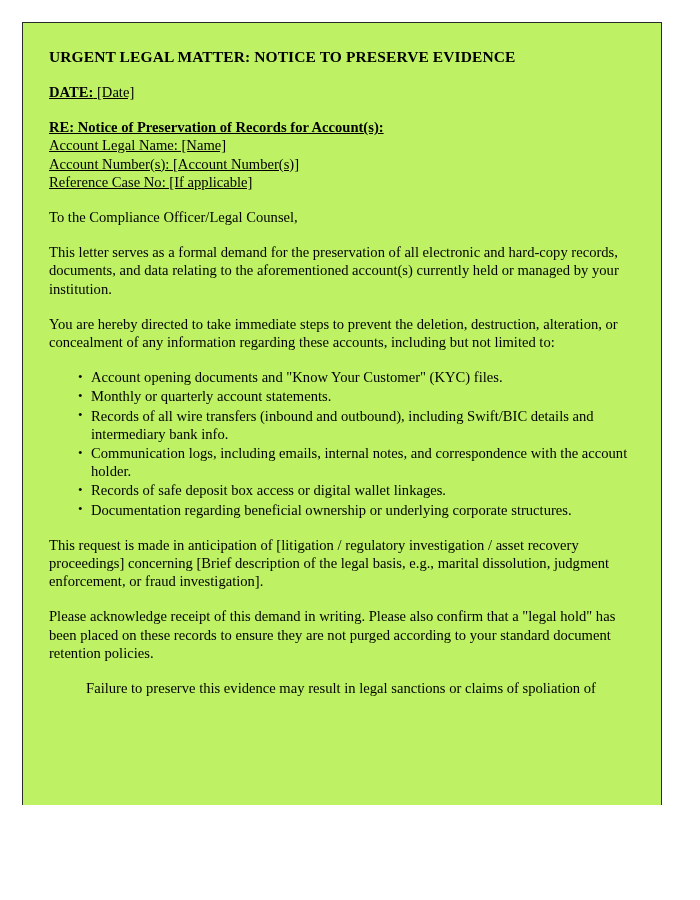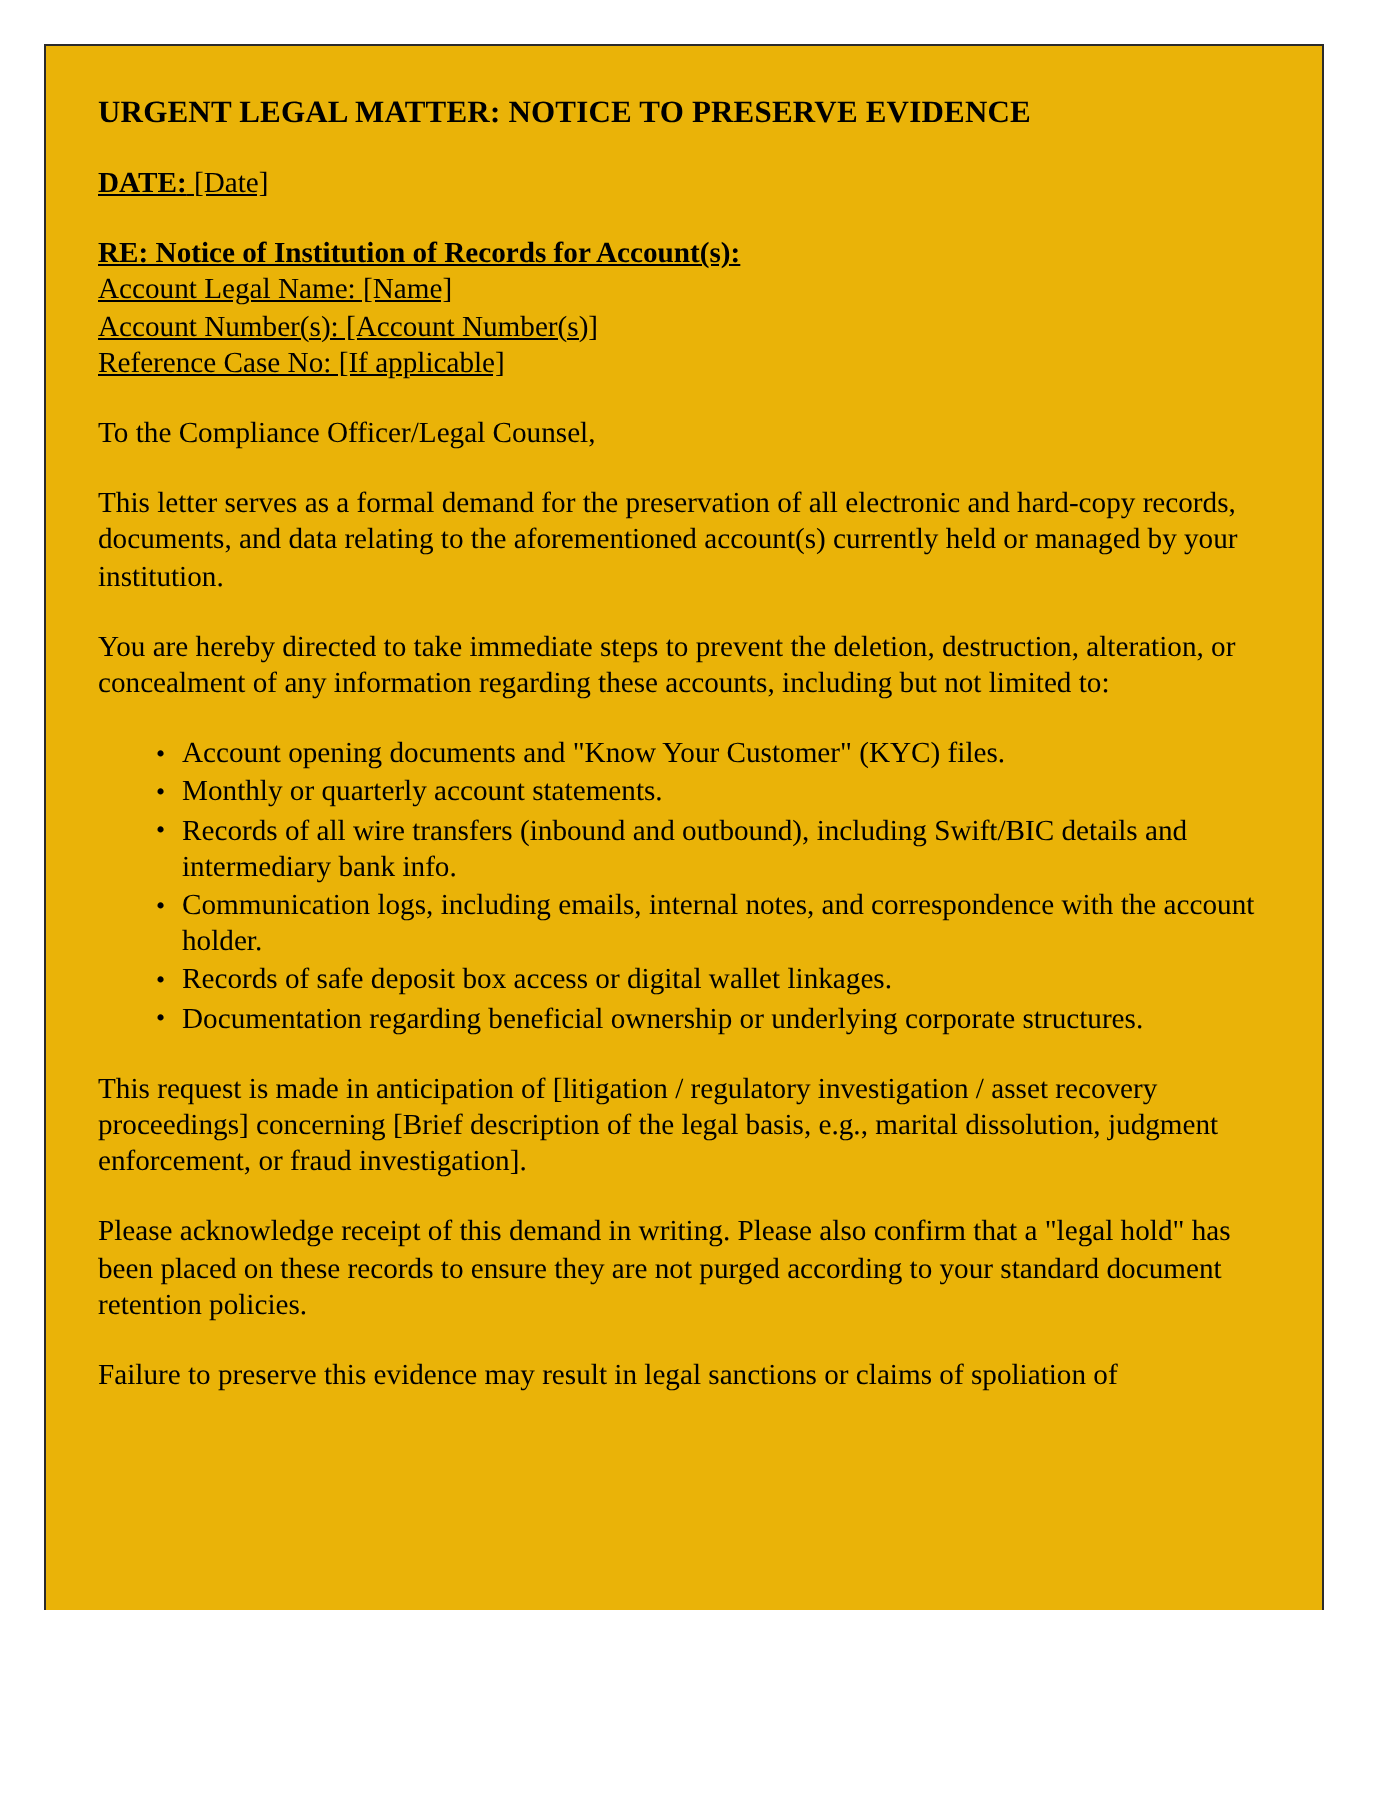--- a/index.html
+++ b/index.html
@@ -20,21 +20,21 @@
     position: absolute;
     left: 22px;
     top: 22px;
     width: 640px;
     height: 783px;
     box-sizing: border-box;
     border-left: 1.5px solid #2b2b2b;
     border-top: 1.5px solid #2b2b2b;
     border-right: 1.5px solid #2b2b2b;
     border-bottom: none;
-    background: #eab308;
+    background: #bef264;
     overflow: hidden;
   }
 
   .page-inner {
     padding: 24px 28px 0 26px;
   }
 
   .doc-title {
     font-size: 15.5px;
     font-weight: bold;
@@ -86,37 +86,38 @@
     position: absolute;
     left: -13px;
     top: -0.5px;
     font-size: 13px;
     line-height: 18.2px;
   }
 
   
   p.para.last {
     margin-bottom: 0;
+    text-align: center;
   }
 </style>
 </head>
 <body>
 
 <div class="page">
   <div class="page-inner">
 
     <div class="doc-title">URGENT LEGAL MATTER: NOTICE TO PRESERVE EVIDENCE</div>
 
     <div class="block">
       <span class="line"><span class="b">DATE:</span> <span>[Date]</span></span>
     </div>
 
 
     <div class="block">
-      <span class="line b">RE: Notice of Institution of Records for Account(s):</span>
+      <span class="line b">RE: Notice of Preservation of Records for Account(s):</span>
       <span class="line">Account Legal Name: [Name]</span>
       <span class="line">Account Number(s): [Account Number(s)]</span>
       <span class="line">Reference Case No: [If applicable]</span>
     </div>
 
     <p class="para">To the Compliance Officer/Legal Counsel,</p>
 
     <p class="para">This letter serves as a formal demand for the preservation of all electronic and hard-copy records, documents, and data relating to the aforementioned account(s) currently held or managed by your institution.</p>
 
     <p class="para">You are hereby directed to take immediate steps to prevent the deletion, destruction, alteration, or concealment of any information regarding these accounts, including but not limited to:</p>

